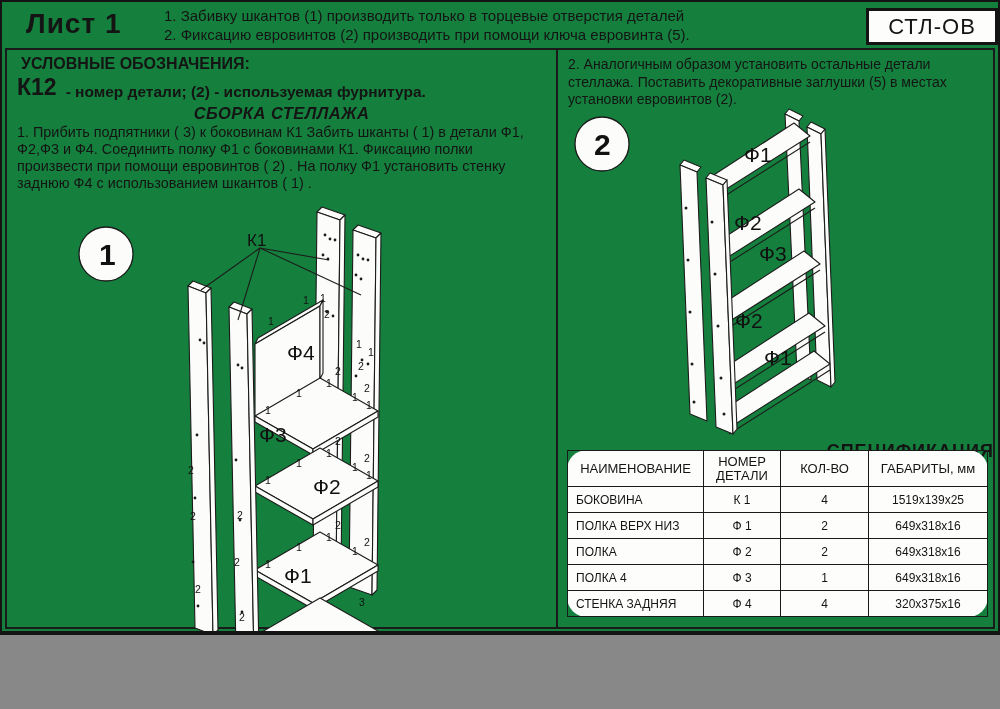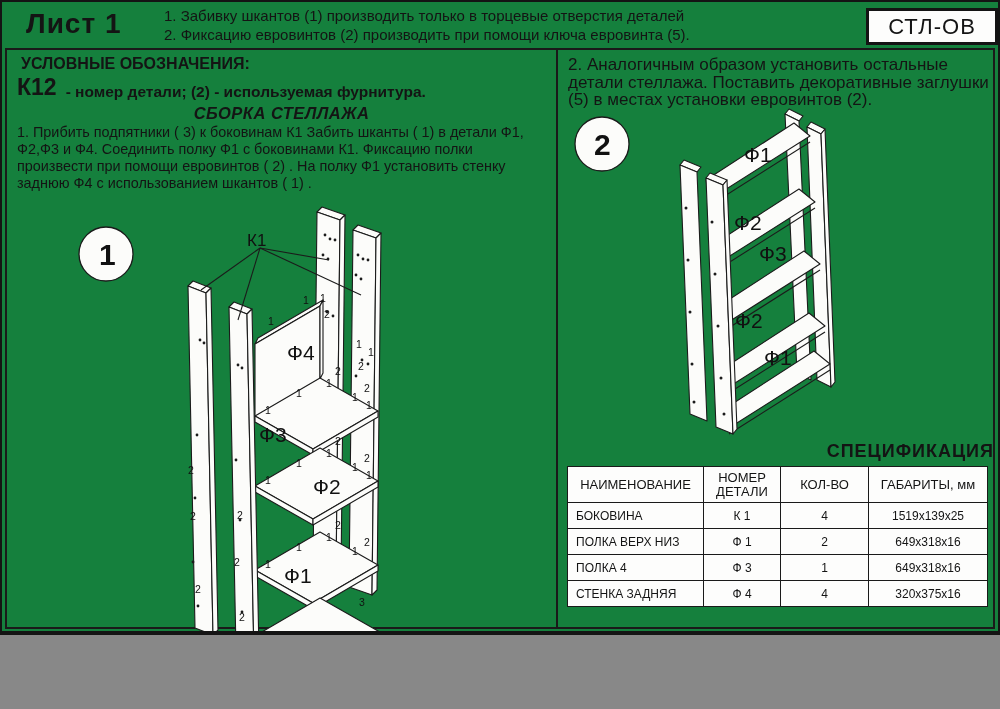--- a/index.html
+++ b/index.html
@@ -23,23 +23,23 @@
   .panel{ position:absolute; top:0; bottom:0; }
   .left-panel{ left:0; width:551px; border-right:2px solid #1a1a1a; }
   .right-panel{ left:553px; right:0; }
   .panel svg{ position:absolute; left:0; top:0; }
   .legend-title{ position:absolute; left:14px; top:5px; font-size:16px; font-weight:700; }
   .k12-row{ position:absolute; left:10px; top:24px; display:flex; align-items:flex-end; }
   .k12-code{ font-size:23px; font-weight:700; }
   .k12-desc{ font-size:15.5px; font-weight:700; margin-left:9px; }
   .assembly-title{ position:absolute; left:0; top:54px; width:100%; text-align:center; font-size:16.5px; font-weight:700; letter-spacing:.5px;font-style:italic;}
   .step1-text{ position:absolute; left:10px; top:74px; width:529px; font-size:14.4px; line-height:16.9px; }
-  .step2-text{ position:absolute; left:8px; top:6px; width:426px; font-size:17px; line-height:17.5px; }
+  .step2-text{ position:absolute; left:8px; top:6px; width:426px; font-size:14px; line-height:17.5px; }
   .spec-title{ position:absolute; left:0; top:391px; width:434px; text-align:right; font-size:18px; font-weight:700; letter-spacing:1px; }
-  table.spec{ position:absolute; left:7px; top:416px; width:420px; border-collapse:collapse; table-layout:fixed; background:#fdfdfc;}
+  table.spec{ position:absolute; left:7px; top:400px; width:420px; border-collapse:collapse; table-layout:fixed; background:#fdfdfc;border-radius:20px;}
   table.spec th, table.spec td{ border:1.6px solid #1a1a1a; font-size:12px; font-weight:400; }
   table.spec th{ height:36px; font-size:13px; text-align:center; line-height:14px; padding:1px 4px;}
   table.spec td{ height:26px; text-align:center; }
   table.spec td.name{ text-align:left; padding-left:8px; }
   
   text{ fill:#111; }
   .big-label{ font-size:21px; }
   .k1{ font-size:17px; }
   .digit{ font-size:10.5px; }
   .circ-num{ font-size:30px; font-weight:700; }
@@ -315,20 +315,26 @@
             <td>4</td>
             <td>1519х139х25</td>
           </tr>
           <tr>
             <td class="name">ПОЛКА ВЕРХ НИЗ</td>
             <td>Ф 1</td>
             <td>2</td>
             <td>649х318х16</td>
           </tr>
           <tr>
+            <td class="name">ПОЛКА</td>
+            <td>Ф 2</td>
+            <td>2</td>
+            <td>649х318х16</td>
+          </tr>
+          <tr>
             <td class="name">ПОЛКА  4</td>
             <td>Ф 3</td>
             <td>1</td>
             <td>649х318х16</td>
           </tr>
           <tr>
             <td class="name">СТЕНКА ЗАДНЯЯ</td>
             <td>Ф 4</td>
             <td>4</td>
             <td>320х375х16</td>

